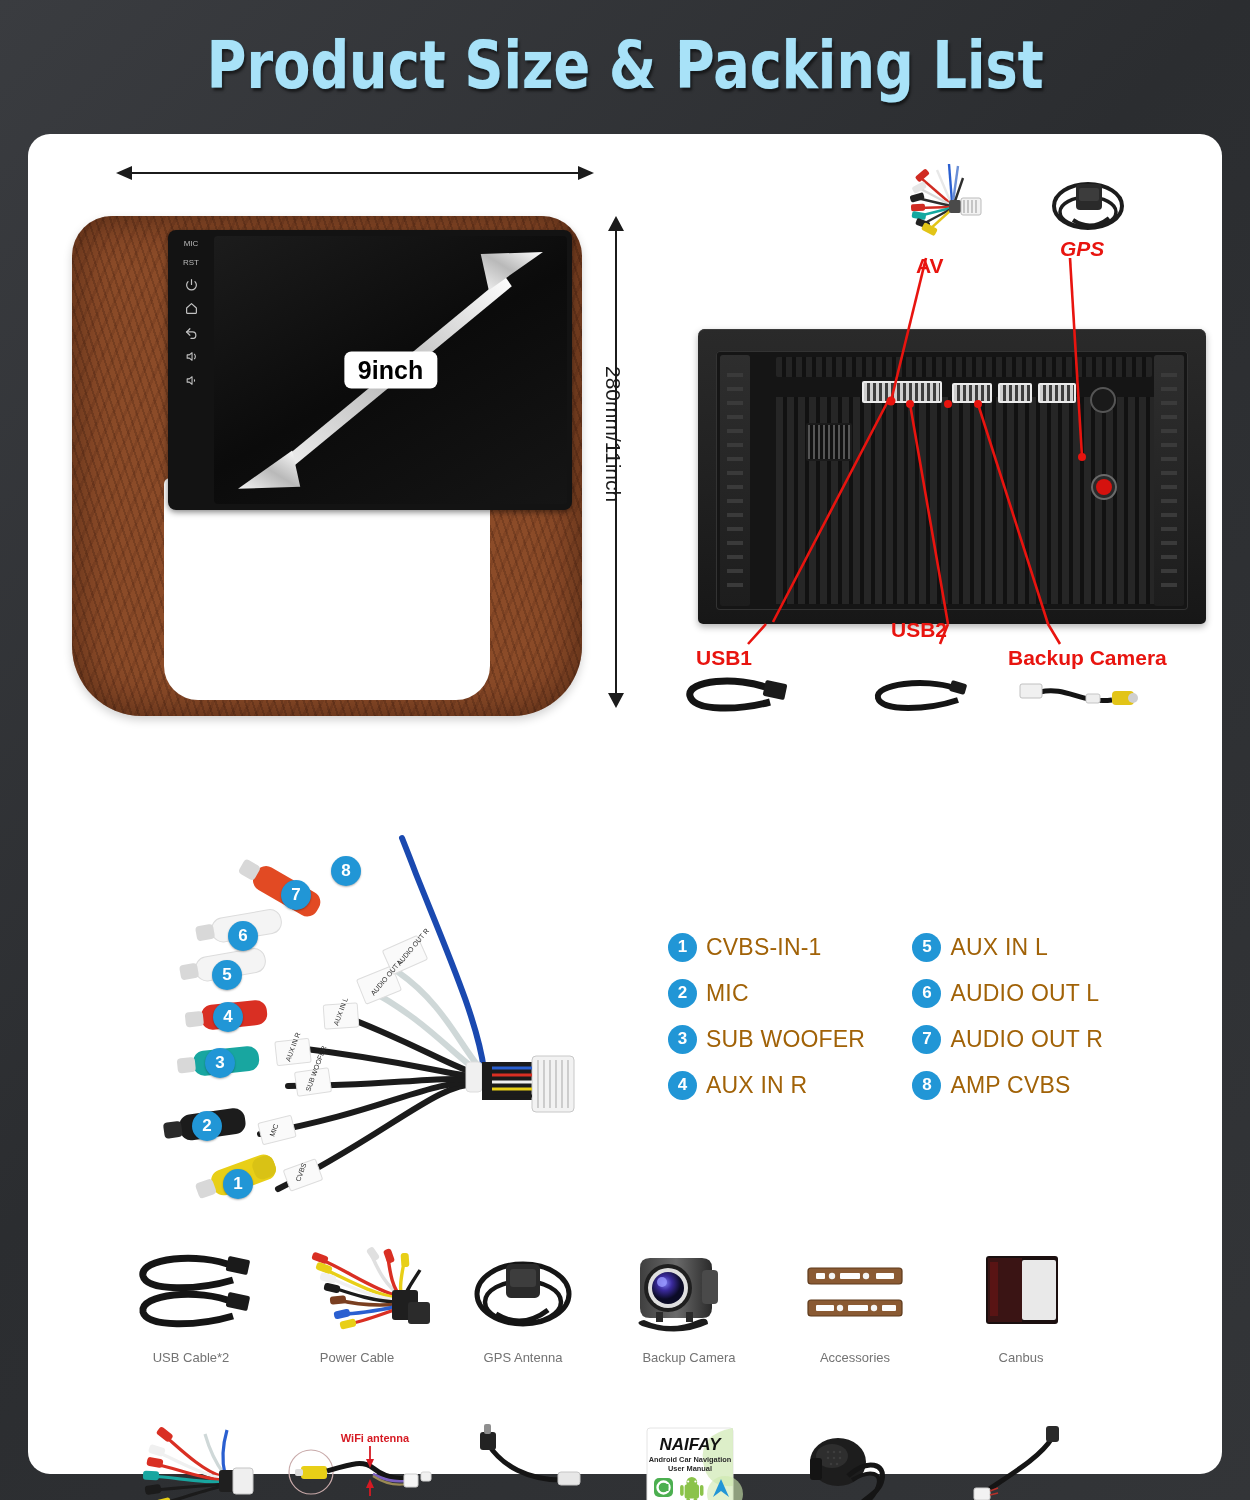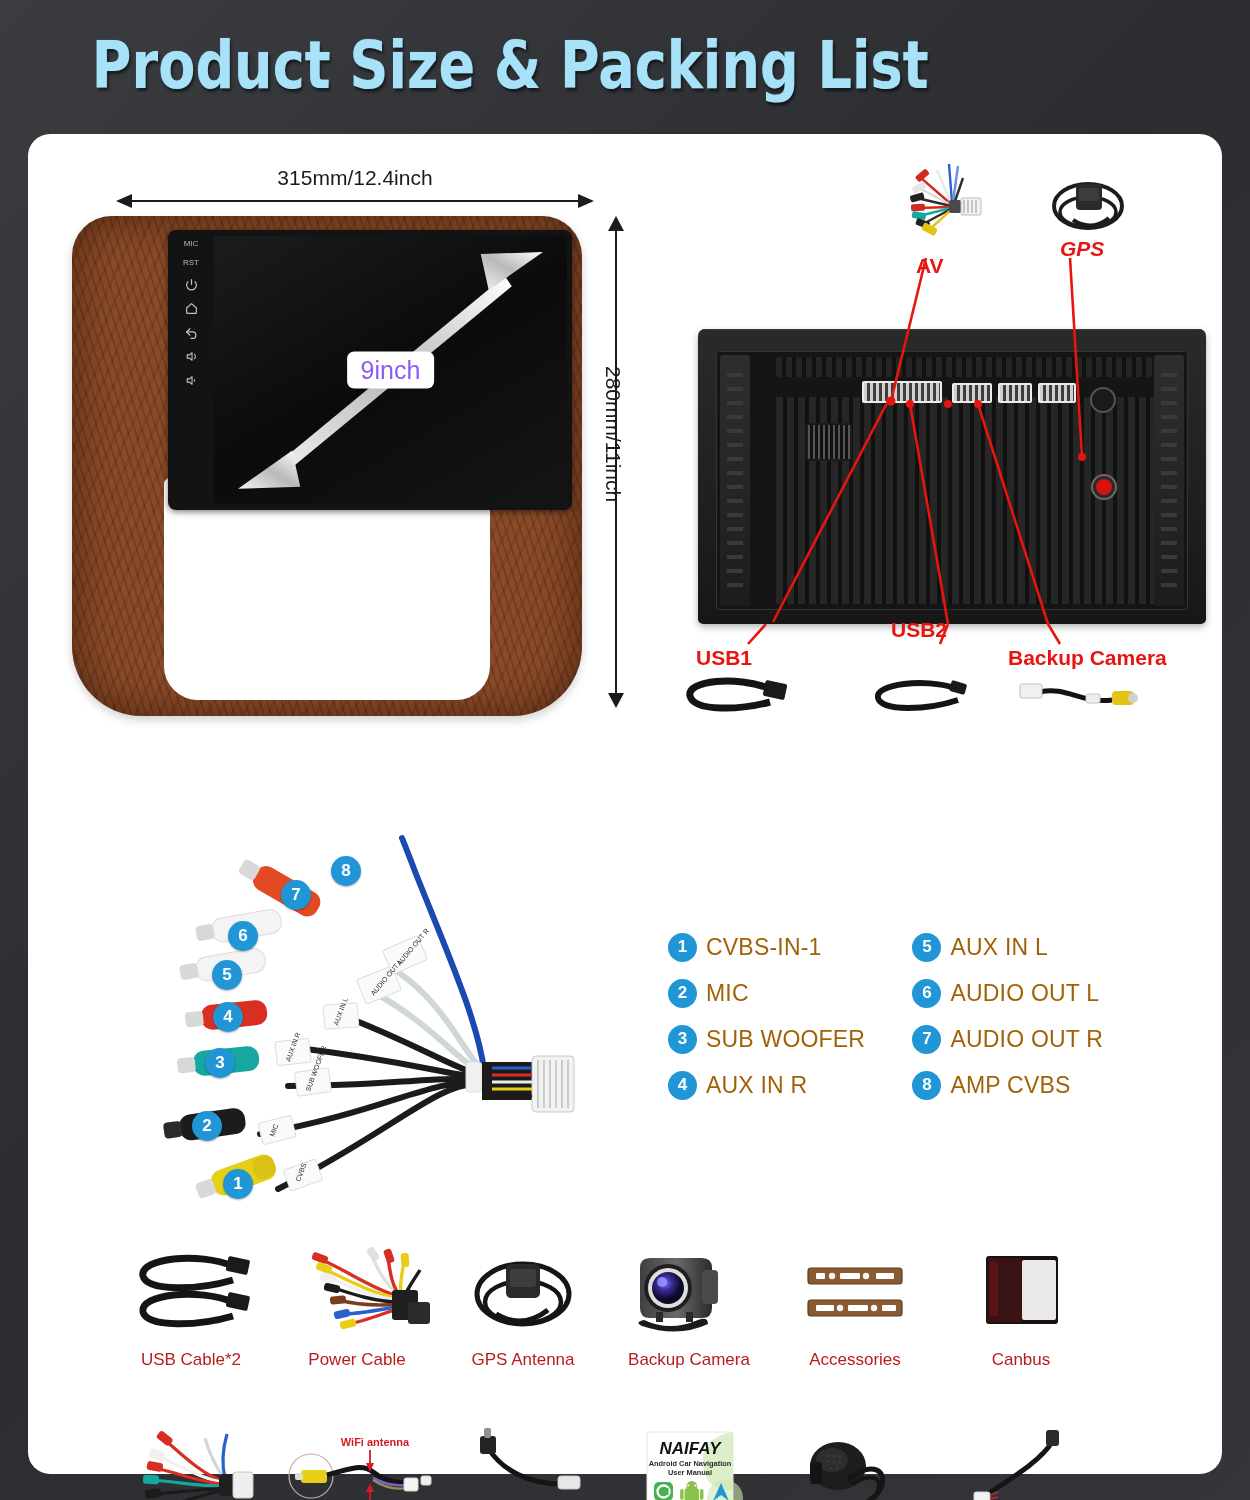--- a/index.html
+++ b/index.html
@@ -6,21 +6,21 @@
   body {
     width: 1250px; height: 1500px;
     font-family: "Liberation Sans", sans-serif;
     background: linear-gradient(135deg, #3a3c40 0%, #2b2d30 45%, #333538 100%);
     overflow: hidden;
     position: relative;
   }
   
   .title-bar {
     height: 130px;
-    display: flex; align-items: center; 
+    display: flex; align-items: center; justify-content: center;
   }
   .title-text {
     font-size: 66px;
     font-weight: bold;
     color: #a8e2f8;
     letter-spacing: 0px;
     transform: scaleX(0.82);
     text-shadow: 2px 3px 3px rgba(0,0,0,0.55), 0 0 1px #5ca9c8;
     font-family: "DejaVu Sans", sans-serif;
     white-space: nowrap;
@@ -108,21 +108,21 @@
   }
   .btn-col {
     position:absolute; left:0; top:0; width:46px; height:100%;
     display:flex; flex-direction:column; align-items:center;
     padding-top:10px; gap:11px;
   }
   .btn-col .b { color:#b9b9b9; font-size:8px; line-height:1; }
   .btn-col svg { display:block; }
   .diag-label {
     position:absolute; left:50%; top:50%; transform:translate(-50%,-50%);
-    background:#fff; color:#8b5cf6; font-weight:normal; font-size:25px;
+    background:#fff; color:#000000; font-weight:bold; font-size:25px;
     padding:4px 14px; border-radius:7px; z-index:4;
   }
   .diag-arrow { position:absolute; inset:0; z-index:3; }
 
   
   .rear-area { position:absolute; left:620px; top:20px; width:570px; height:660px; }
   .red-lbl { position:absolute; color:#e8140f; font-weight:bold; font-size:21px; white-space:nowrap; }
   .callouts { position:absolute; inset:0; pointer-events:none; }
 
   .rear-body {
@@ -193,36 +193,35 @@
     background:#2196d6; color:#fff; font-size:17px; font-weight:bold;
     display:flex; align-items:center; justify-content:center; flex:0 0 auto;
   }
   .legend-row .tx { font-size:23px; color:#a16207; letter-spacing:.2px; }
 
   
   .acc-grid { position:absolute; left:80px; top:1110px; width:1050px; }
   .acc-row { display:flex; }
   .acc-cell { width:166px; text-align:center; }
   .acc-art { height:100px; position:relative; }
-  .acc-lbl { font-size:17px; color:#b91c1c; line-height:1.2; margin-top:6px; }
+  .acc-lbl { font-size:13px; color:#737373; line-height:1.2; margin-top:6px; }
   .acc-row.r2 { margin-top:58px; }
 </style>
 </head>
 <body>
 
 <div class="title-bar">
   <div class="title-text">Product Size &amp; Packing List</div>
 </div>
 
 <div class="card">
 
   <div>
 
     <div class="dim-top">
-      <div class="lbl">315mm/12.4inch</div>
       <div class="harrow">
         <div class="ar-l"></div>
           <div class="line"></div>
           <div class="ar-r"></div>
       </div>
     </div>
 
     <div class="varrow">
       <div class="ar-t"></div>
         <div class="line"></div>

